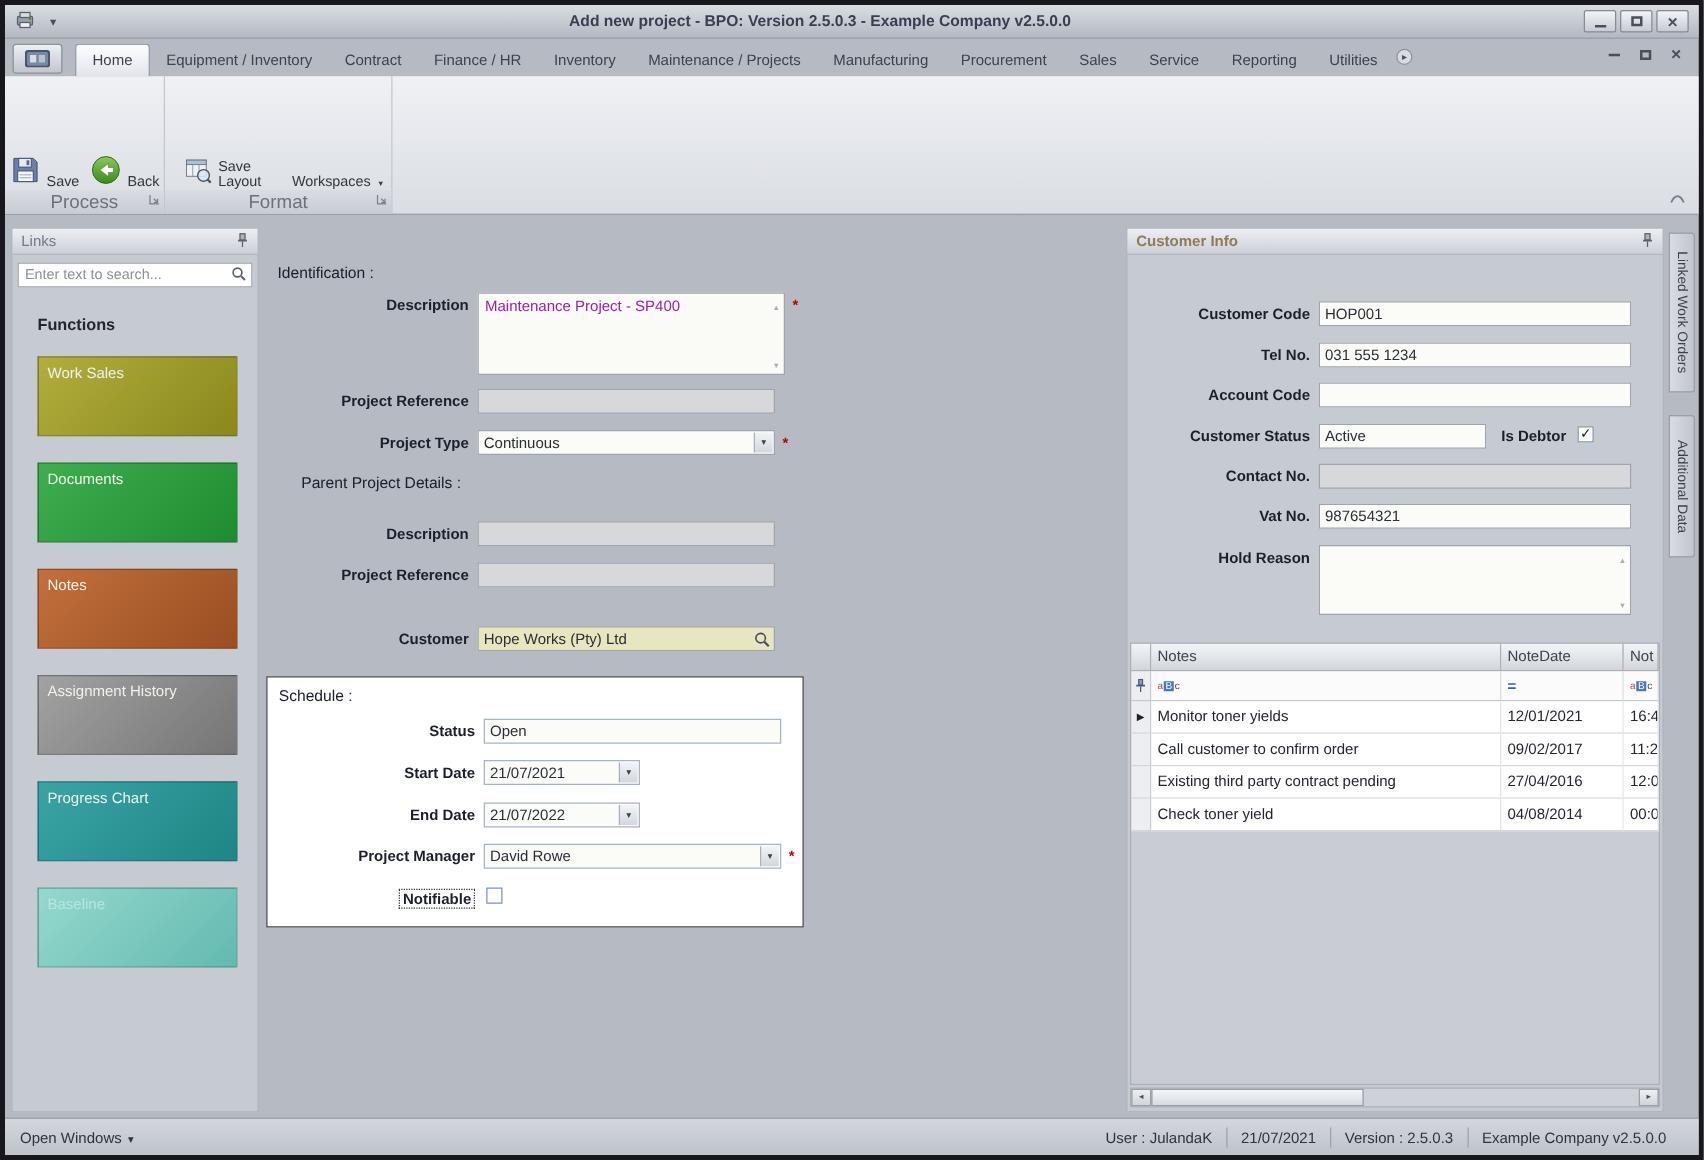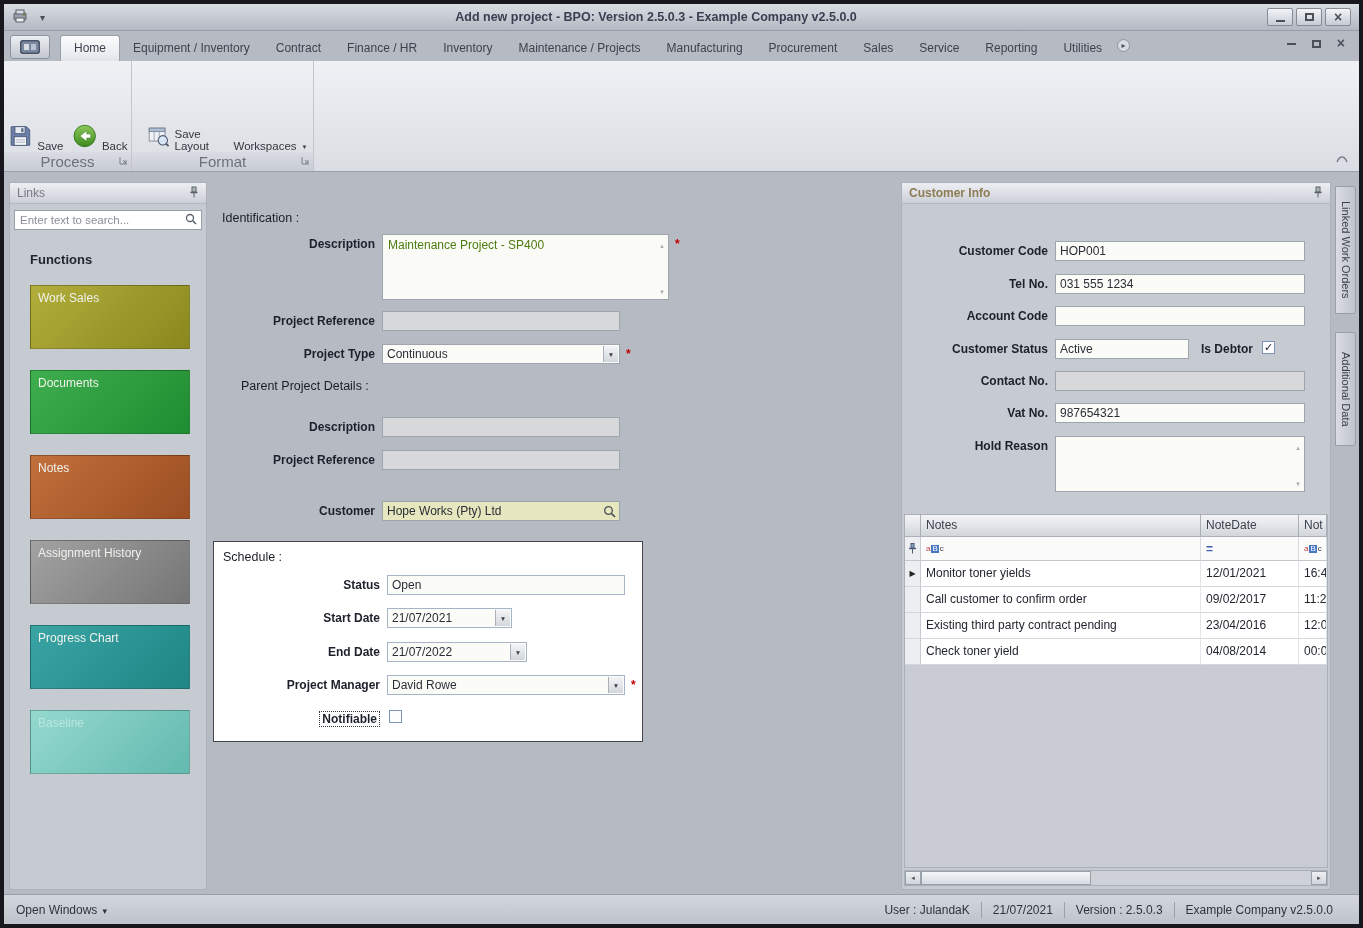--- a/index.html
+++ b/index.html
@@ -70,22 +70,22 @@
   .row { position:absolute; left:205px; display:flex; align-items:flex-start; }
   .row .lab { width:166px; text-align:right; padding-top:3px; font-weight:bold; color:#1c202a; }
   .fld { margin-left:7px; width:238px; height:20px; border:1px solid #9fa5ad; background:#fbfbf8;
     padding:0 4px; display:flex; align-items:center; color:#2a2e36; position:relative; }
   .fld.disabled { background:#d7d8d9; }
   .fld.dd { padding-right:18px; }
   .dd-btn { position:absolute; right:1px; top:1px; bottom:1px; width:15px;
     background:linear-gradient(#f2f4f7,#d3d7dd); border-left:1px solid #aab0b8;
     display:flex; align-items:center; justify-content:center; }
   .dd-btn::after { content:"\25BC"; font-size:6.5px; color:#3c414a; }
-  .txtarea { margin-left:7px; width:287px; height:66px; border:1px solid #9fa5ad; background:#fafaf6;
-    padding:3px 16px 3px 5px; color:#4d7c0f; position:relative; }
+  .txtarea { margin-left:7px; width:246px; height:66px; border:1px solid #9fa5ad; background:#fafaf6;
+    padding:3px 16px 3px 5px; color:#a21caf; position:relative; }
   .spin-up, .spin-down { position:absolute; right:3px; color:#a8adb4; }
   .spin-up { top:2px; } .spin-down { bottom:2px; }
   .spin-up::after { content:"\25B2"; font-size:6px; }
   .spin-down::after { content:"\25BC"; font-size:6px; }
   .req { color:#c00000; font-weight:bold; margin-left:6px; padding-top:3px; }
   .lookup { background:#e6e6bf; }
   .lookup-btn { position:absolute; right:3px; top:3px; }
 
   
   .schedule { position:absolute; left:209px; top:537px; width:430px; height:201px; background:#fff;
@@ -396,21 +396,21 @@
     <div class="srow" style="top:66px;">
       <div class="lab">Start Date</div>
       <div class="fld dd" style="width:125px;">
         <span>21/07/2021</span>
         <span class="dd-btn"></span>
       </div>
     </div>
 
     <div class="srow" style="top:100px;">
       <div class="lab">End Date</div>
-      <div class="fld dd" style="width:140px;">
+      <div class="fld dd" style="width:125px;">
         <span>21/07/2022</span>
         <span class="dd-btn"></span>
       </div>
     </div>
 
     <div class="srow" style="top:133px;">
       <div class="lab">Project Manager</div>
       <div class="fld dd">
         <span>David Rowe</span>
         <span class="dd-btn"></span>
@@ -525,21 +525,21 @@
       </div>
       <div class="grow">
         <div class="gd c-ind"></div>
         <div class="gd c-note">Call customer to confirm order</div>
         <div class="gd c-date">09/02/2017</div>
         <div class="gd c-time">11:2</div>
       </div>
       <div class="grow">
         <div class="gd c-ind"></div>
         <div class="gd c-note">Existing third party contract pending</div>
-        <div class="gd c-date">23/04/2016</div>
+        <div class="gd c-date">27/04/2016</div>
         <div class="gd c-time">12:0</div>
       </div>
       <div class="grow">
         <div class="gd c-ind"></div>
         <div class="gd c-note">Check toner yield</div>
         <div class="gd c-date">04/08/2014</div>
         <div class="gd c-time">00:0</div>
       </div>
     </div>
 

